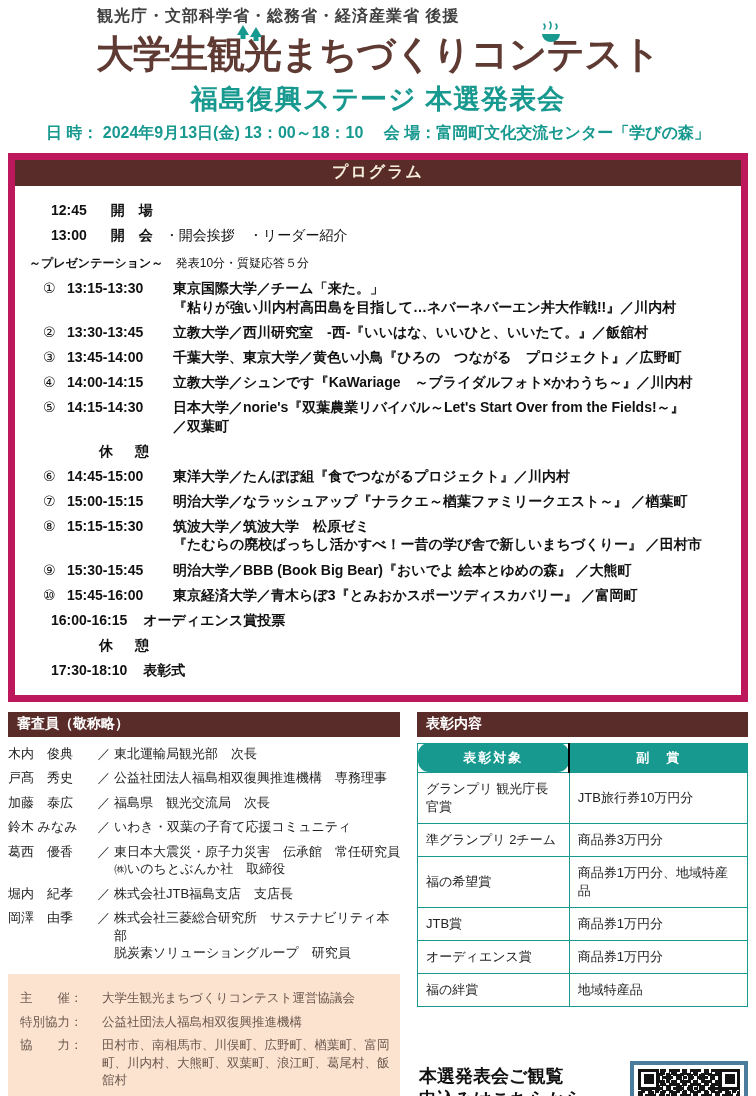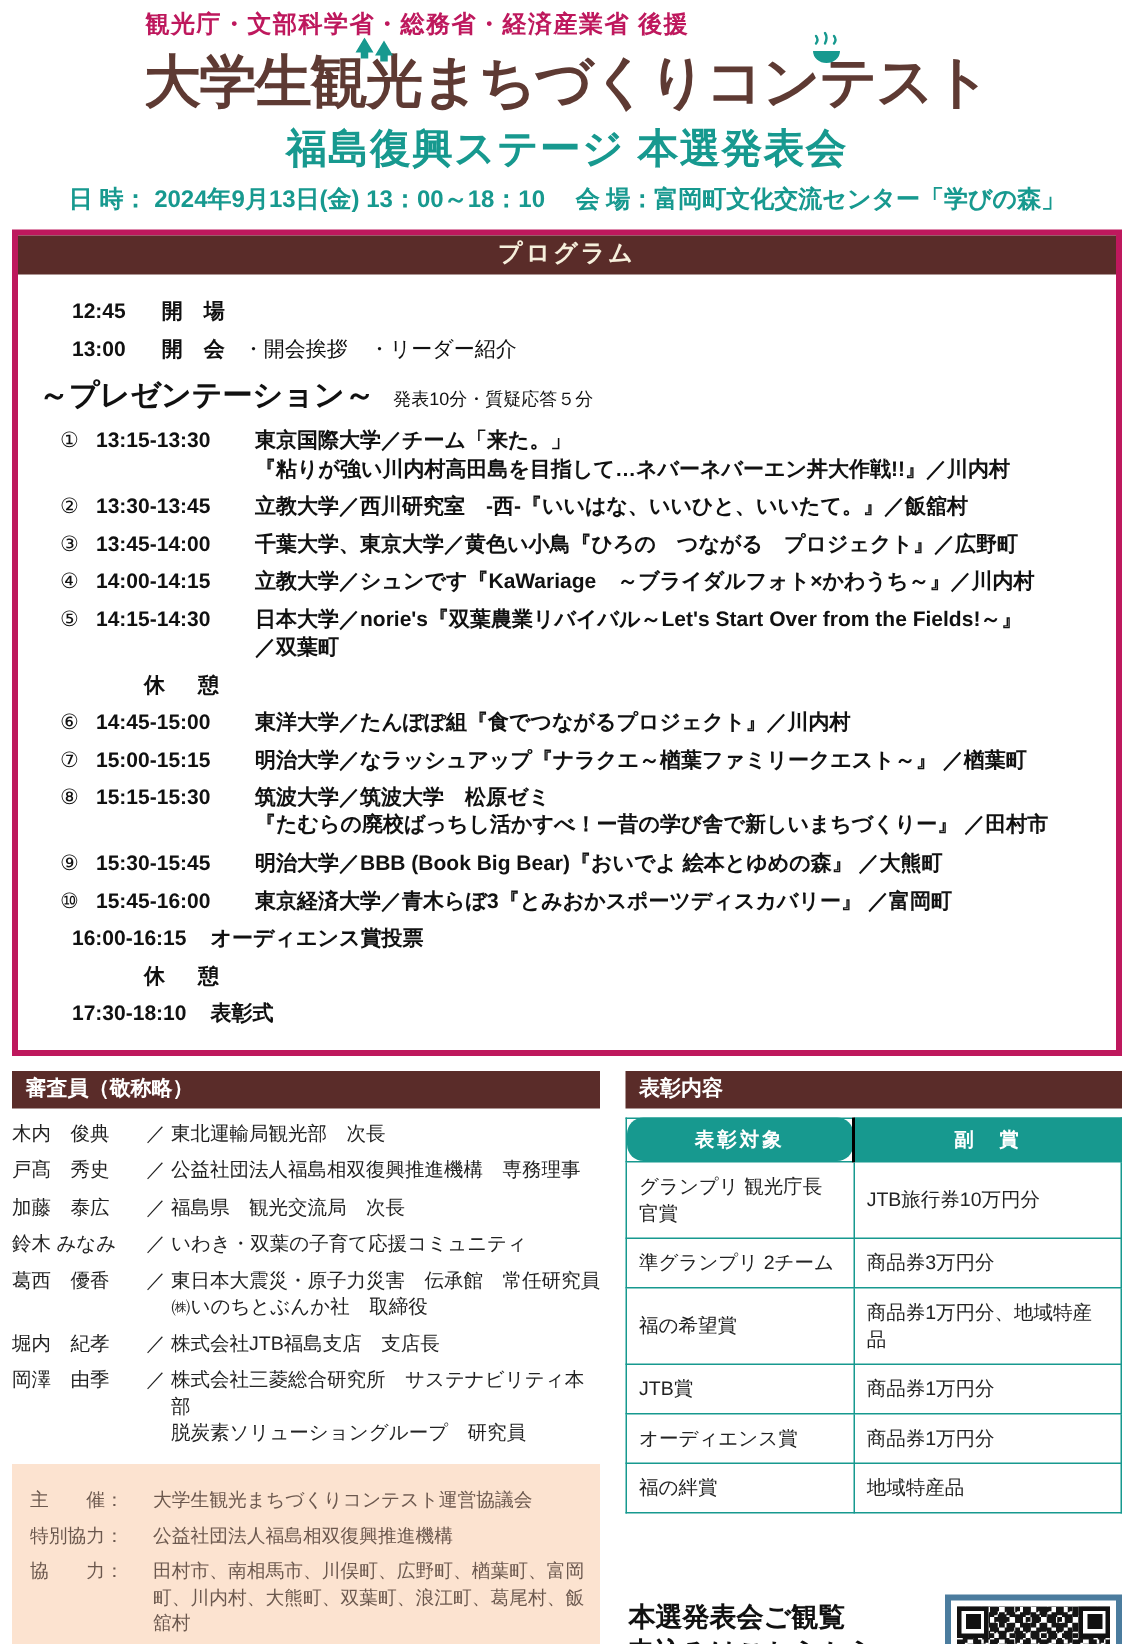--- a/index.html
+++ b/index.html
@@ -5,38 +5,38 @@
   * { margin:0; padding:0; box-sizing:border-box; }
   body { background:#ffffff; }
   .page {
     width:756px; height:1096px; overflow:hidden; position:relative;
     background:#ffffff; margin:0 auto;
     font-family:"Liberation Sans","DejaVu Sans",sans-serif;
     color:#111;
   }
   
   .hd { padding-top:6px; }
-  .supporters { margin-left:97px; font-size:16px; font-weight:bold; color:#be185d; letter-spacing:1px; }
+  .supporters { margin-left:97px; font-size:16px; font-weight:bold; color:#404040; letter-spacing:1px; }
   .title-wrap { position:relative; text-align:center; margin-top:2px; }
   .main-title { font-size:38px; font-weight:bold; color:#5e3a33; letter-spacing:-1px; }
   .deco-trees { position:absolute; left:236px; top:-4px; }
   .deco-cup { position:absolute; left:540px; top:-8px; }
   .subtitle { text-align:center; font-size:27px; font-weight:bold; color:#17998f; margin-top:1px; letter-spacing:1px; }
   .dateline { text-align:center; font-size:16px; font-weight:bold; color:#17998f; margin-top:6px; }
   
-  .program { margin:9px 8px 0; border:4px solid #be185d; background:#fff; }
+  .program { margin:9px 8px 0; border:7px solid #be185d; background:#fff; }
   .pbar { background:#5a2c29; color:#f6efdc; font-size:16px; font-weight:bold; text-align:center; padding:2px 0 3px; letter-spacing:2px; }
   .pbody { padding:8px 14px 8px; }
   .prow { display:flex; align-items:flex-start; margin:7px 0; font-size:14px; font-weight:bold; line-height:1.3; }
   .prow .ptime { flex:none; margin-right:20px; }
   .plain { padding-left:22px; }
   .plain .ptime { margin-right:24px; }
   .extra { font-weight:normal; }
   .pres { margin:9px 0 2px; }
-  .pres-t { font-size:20px; font-weight:bold; }
+  .pres-t { font-size:12px; font-weight:bold; }
   .pres-n { font-size:12px; font-weight:normal; margin-left:8px; }
   .pnum { flex:none; width:24px; margin-left:14px; font-weight:normal; }
   .item .ptime { flex:none; width:92px; margin-right:14px; }
   .ptxt { flex:1; }
   .l2 { display:block; }
   .break { padding-left:70px; letter-spacing:4px; }
   
   .cols { display:flex; margin:10px 8px 0; gap:17px; }
   .col-l { width:392px; flex:none; }
   .col-r { flex:1; }

